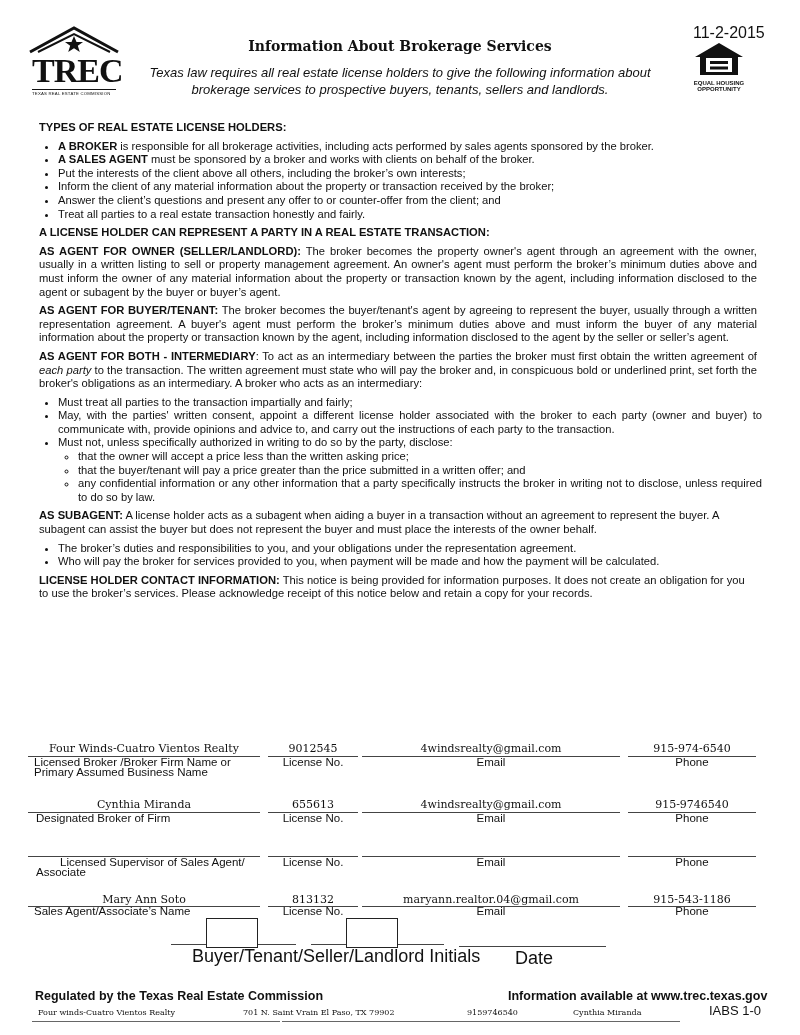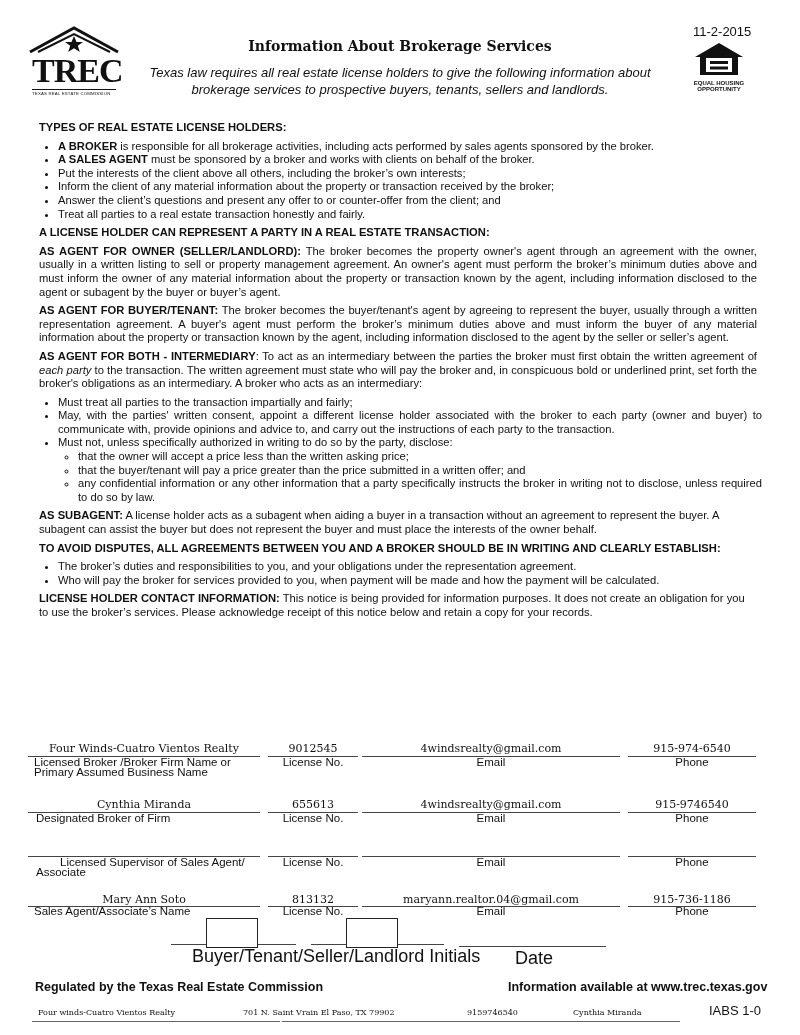--- a/index.html
+++ b/index.html
@@ -4,38 +4,38 @@
   <style>
     html, body { margin: 0; padding: 0; background: #ffffff; }
     body { width: 800px; height: 1035px; position: relative; overflow: hidden; color: #111; font-family: "Liberation Sans", sans-serif; }
     .abs { position: absolute; }
     .logo { left: 28px; top: 26px; width: 92px; height: 72px; }
     .logo svg { display: block; }
     .logo-text { position: absolute; left: 4px; top: 28px; font-family: "Liberation Serif", serif; font-weight: bold; font-size: 34px; letter-spacing: -1px; line-height: 34px; }
     .logo-sub { position: absolute; left: 4px; top: 65px; font-size: 4.3px; letter-spacing: 0.2px; white-space: nowrap; }
     .title { left: 0; width: 800px; top: 38px; text-align: center; font-family: "DejaVu Serif", serif; font-weight: bold; font-size: 14px; }
     .subtitle { left: 140px; width: 520px; top: 64px; text-align: center; font-style: italic; font-size: 13px; line-height: 17px; }
-    .date { left: 693px; top: 24px; font-size: 13px; }
+    .date { left: 693px; top: 24px; font-size: 16px; }
     .eho { left: 693px; top: 42px; width: 52px; height: 46px; }
     .content { left: 34px; top: 116px; width: 728px; font-size: 11.2px; line-height: 13.6px; font-family: "Liberation Sans", sans-serif; }
     .content p { margin: 5px; }
     .hd { font-weight: bold; }
     .sec { margin-top: 12px; }
     .just { text-align: justify; }
     ul { margin: 0; padding-left: 24px; }
     ul.disc { list-style: disc; }
     ul.circ { list-style: circle; padding-left: 20px; }
     li { margin: 0; }
     .val { font-family: "DejaVu Serif", serif; font-size: 11px; text-align: center; position: absolute; white-space: nowrap; }
     .line { position: absolute; height: 1px; background: #444; }
     .lbl { position: absolute; font-size: 11.5px; line-height: 11px; white-space: nowrap; }
     .lbl.c { text-align: center; }
     .initbox { position: absolute; width: 50px; height: 28px; border: 1px solid #222; background: #fff; }
     .initlbl { position: absolute; font-size: 18px; }
-    .footer-hd { position: absolute; font-weight: bold; font-size: 12.5px; }
+    .footer-hd { position: absolute; font-weight: bold; font-size: 12.5px; margin-top: 9px; }
     .footer-row { position: absolute; font-family: "DejaVu Serif", serif; font-size: 8px; white-space: nowrap; }
     .iabs { position: absolute; font-size: 13px; }
   </style>
 </head>
 <body>
 
 <div class="abs logo">
   <svg width="92" height="30" viewBox="0 0 92 30">
     <polyline points="2,26 46,2 90,26" fill="none" stroke="#111" stroke-width="3"></polyline>
     <polyline points="10,26 46,8 82,26" fill="none" stroke="#111" stroke-width="2"></polyline>
@@ -93,21 +93,20 @@
       <ul class="circ">
         <li>that the owner will accept a price less than the written asking price;</li>
         <li>that the buyer/tenant will pay a price greater than the price submitted in a written offer;  and</li>
         <li class="just">any confidential information or any other information that a party specifically instructs the broker in writing not to disclose, unless required to do so by law.</li>
       </ul>
     </li>
   </ul>
 
   <p class="sec"><b>AS SUBAGENT:</b><span> A license holder acts as a subagent when aiding a buyer in a transaction without an agreement to represent the buyer. A subagent can assist the buyer but does not represent the buyer and must place the interests of the owner behalf.</span></p>
 
-  <p class="hd sec">TO AVOID DISPUTES, ALL AGREEMENTS BETWEEN YOU AND A BROKER SHOULD BE IN WRITING AND CLEARLY ESTABLISH:</p>
   <ul class="disc">
     <li>The broker’s duties and responsibilities to you, and your obligations under the representation agreement.</li>
     <li>Who will pay the broker for services provided to you, when payment will be made and how the payment will be calculated.</li>
   </ul>
 
   <p class="sec"><b>LICENSE HOLDER CONTACT INFORMATION:</b><span> This notice is being provided for information purposes. It does not create an obligation for you to use the broker’s services. Please acknowledge receipt of this notice below and retain a copy for your records.</span></p>
 </div>
 
 <div>
 
@@ -161,21 +160,21 @@
   <div>
     <div class="val" style="left:28px;width:232px;top:893px;">Mary Ann Soto</div>
     <div class="line" style="left:28px;width:232px;top:906px;"></div>
     <div class="lbl" style="left:34px;top:906px;">Sales Agent/Associate’s Name</div>
     <div class="val" style="left:268px;width:90px;top:893px;">813132</div>
     <div class="line" style="left:268px;width:90px;top:906px;"></div>
     <div class="lbl c" style="left:268px;width:90px;top:906px;">License No.</div>
     <div class="val" style="left:362px;width:258px;top:893px;">maryann.realtor.04@gmail.com</div>
     <div class="line" style="left:362px;width:258px;top:906px;"></div>
     <div class="lbl c" style="left:362px;width:258px;top:906px;">Email</div>
-    <div class="val" style="left:628px;width:128px;top:893px;">915-736-1186</div>
+    <div class="val" style="left:628px;width:128px;top:893px;">915-543-1186</div>
     <div class="line" style="left:628px;width:128px;top:906px;"></div>
     <div class="lbl c" style="left:628px;width:128px;top:906px;">Phone</div>
   </div>
 
   <div>
     <div class="line" style="left:171px;width:125px;top:944px;"></div>
     <div class="initbox" style="left:206px;top:918px;"></div>
     <div class="line" style="left:311px;width:133px;top:944px;"></div>
     <div class="initbox" style="left:346px;top:918px;"></div>
     <div class="initlbl" style="left:192px;top:946px;">Buyer/Tenant/Seller/Landlord Initials</div>

